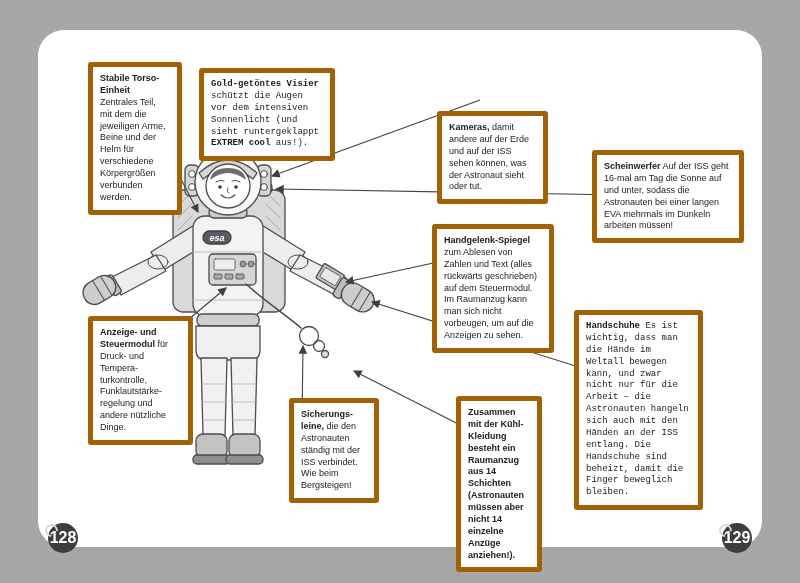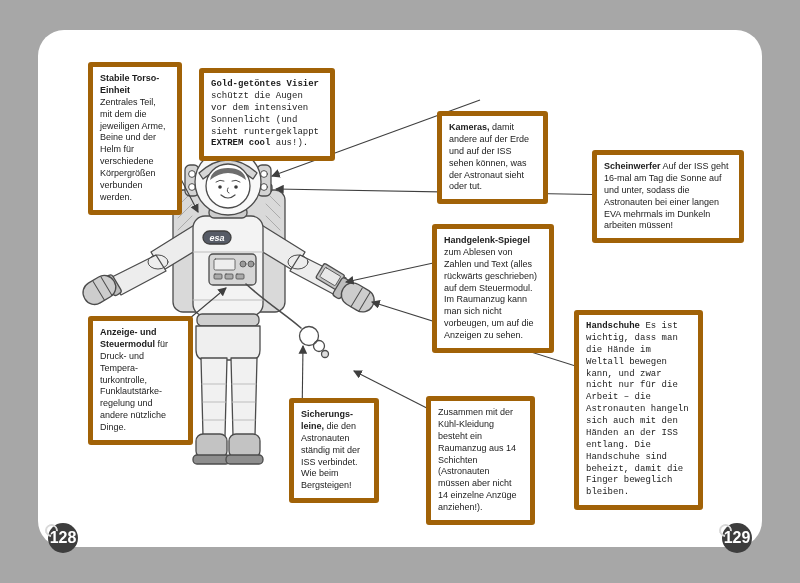--- a/index.html
+++ b/index.html
@@ -14,21 +14,21 @@
   }
   .callout .b{font-weight:bold;}
   .c1{left:88px;top:62px;width:94px;}
   .c2{left:199px;top:68px;width:136px;font-family:Liberation Mono, monospace;}
   .c3{left:437px;top:66px;width:111px;margin-top:45px;}
   .c4{left:592px;top:150px;width:152px;}
   .c5{left:432px;top:204px;width:122px;margin-top:20px;}
   .c6{left:574px;top:310px;width:129px;font-family:Liberation Mono, monospace;}
   .c7{left:88px;top:316px;width:105px;}
   .c8{left:289px;top:386px;width:90px;margin-top:12px;}
-  .c9{left:426px;top:396px;width:109px;}
+  .c9{left:456px;top:396px;width:86px;font-weight:bold;}
   .badge{
     position:absolute;width:30px;height:30px;border-radius:50%;
     background:#3d3d3d;color:#ffffff;font-size:16px;font-weight:bold;
     display:flex;align-items:center;justify-content:center;
   }
   .badge-left{left:48px;top:523px;}
   .badge-right{left:722px;top:523px;}
   .badge-ear{
     position:absolute;left:-3px;top:1px;width:9px;height:9px;border-radius:50%;
     border:2px solid #d9d9d9;border-bottom-color:transparent;transform:rotate(-40deg);

